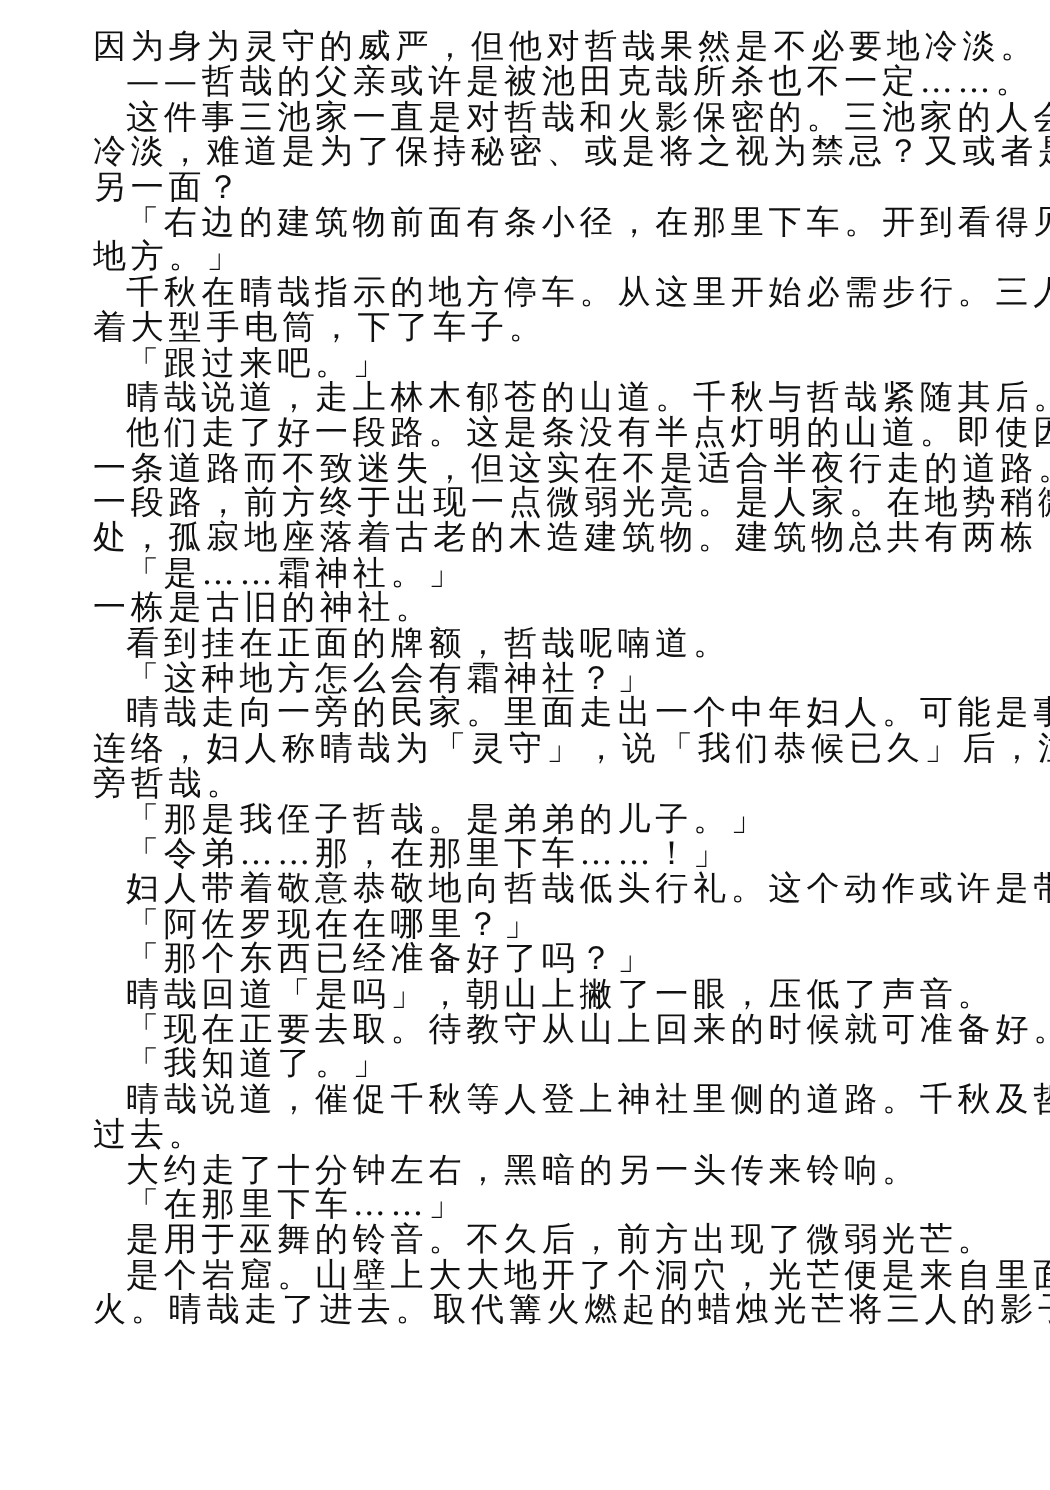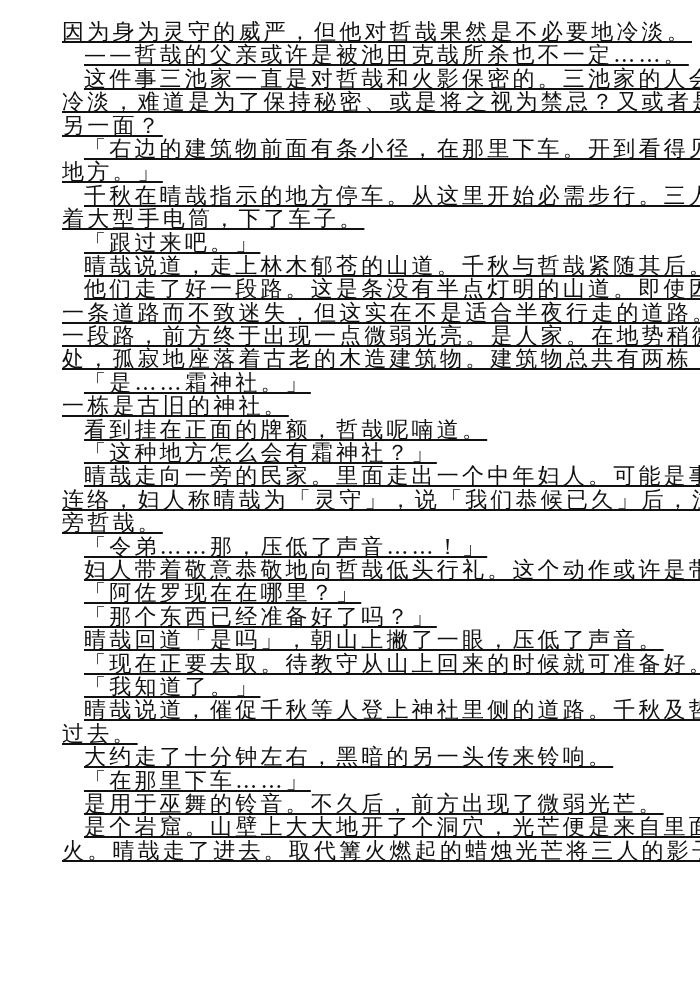--- a/index.html
+++ b/index.html
@@ -3,21 +3,21 @@
 <meta charset="utf-8">
 <style>
   html, body { margin: 0; padding: 0; background: #ffffff; }
   body { width: 700px; height: 993px; overflow: hidden; position: relative; }
   .page {
     position: absolute; left: 62px; top: 20px; width: 566px;
     font-family: "DejaVu Serif", "Liberation Serif", serif;
     font-size: 22px; line-height: 23.4px; color: #111111;
     letter-spacing: 3.2px;
   }
-  .line { white-space: nowrap; height: 23.4px; display: block; text-decoration: underline; }
+  .line { white-space: nowrap; height: 23.4px; display: block; }
   .indent { padding-left: 22px; }
 </style>
 </head>
 <body>
 
 <div class="page" id="page">
     <div class="line">因为身为灵守的威严，但他对哲哉果然是不必要地冷淡。</div>
     <div class="line indent">——哲哉的父亲或许是被池田克哉所杀也不一定……。</div>
     <div class="line indent">这件事三池家一直是对哲哉和火影保密的。三池家的人会对哲哉</div>
     <div class="line">冷淡，难道是为了保持秘密、或是将之视为禁忌？又或者是同情的</div>
@@ -32,21 +32,22 @@
     <div class="line">一条道路而不致迷失，但这实在不是适合半夜行走的道路。再走了</div>
     <div class="line">一段路，前方终于出现一点微弱光亮。是人家。在地势稍微开阔之</div>
     <div class="line">处，孤寂地座落着古老的木造建筑物。建筑物总共有两栋，较小的</div>
     <div class="line indent">「是……霜神社。」</div>
     <div class="line">一栋是古旧的神社。</div>
     <div class="line indent">看到挂在正面的牌额，哲哉呢喃道。</div>
     <div class="line indent">「这种地方怎么会有霜神社？」</div>
     <div class="line indent">晴哉走向一旁的民家。里面走出一个中年妇人。可能是事先接到</div>
     <div class="line">连络，妇人称晴哉为「灵守」，说「我们恭候已久」后，注意到一</div>
     <div class="line">旁哲哉。</div>
-    <div class="line indent">「令弟……那，压低了声音……！」</div>
+    <div class="line indent">「那是我侄子哲哉。是弟弟的儿子。」</div>
+    <div class="line indent">「令弟……那，在那里下车……！」</div>
     <div class="line indent">妇人带着敬意恭敬地向哲哉低头行礼。这个动作或许是带有吊慰</div>
     <div class="line indent">「阿佐罗现在在哪里？」</div>
     <div class="line indent">「那个东西已经准备好了吗？」</div>
     <div class="line indent">晴哉回道「是吗」，朝山上撇了一眼，压低了声音。</div>
     <div class="line indent">「现在正要去取。待教守从山上回来的时候就可准备好。」</div>
     <div class="line indent">「我知道了。」</div>
     <div class="line indent">晴哉说道，催促千秋等人登上神社里侧的道路。千秋及哲哉跟了</div>
     <div class="line">过去。</div>
     <div class="line indent">大约走了十分钟左右，黑暗的另一头传来铃响。</div>
     <div class="line indent">「在那里下车……」</div>

